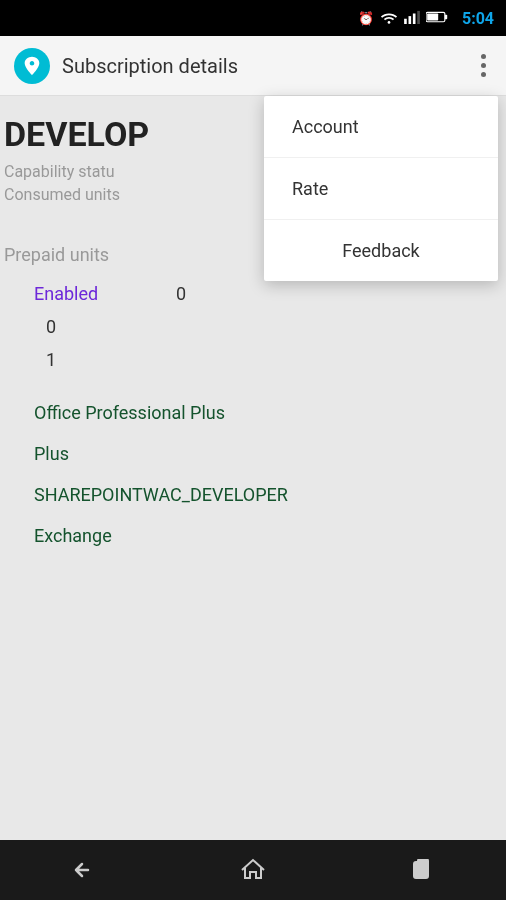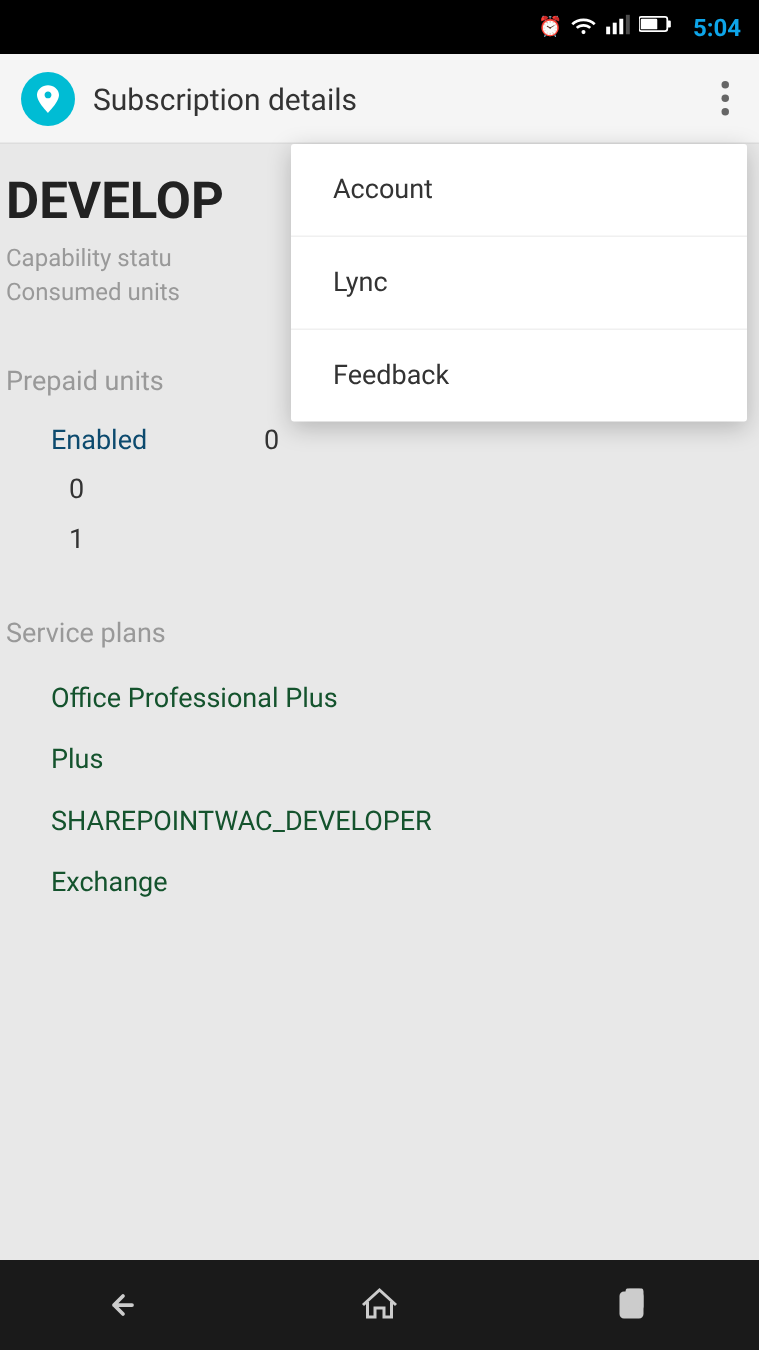--- a/index.html
+++ b/index.html
@@ -84,35 +84,36 @@
       height: 5px;
       border-radius: 50%;
       background: #666;
     }
 
     
     .dropdown-menu {
       position: absolute;
       top: 96px;
       right: 8px;
-      width: 304px;
+      width: 234px;
       background: #fff;
       box-shadow: 0 4px 16px rgba(0,0,0,0.22);
       z-index: 100;
       border-radius: 2px;
     }
     .dropdown-item {
       padding: 20px 28px;
       font-size: 18px;
       color: #333;
       cursor: pointer;
       border-bottom: 1px solid #f0f0f0;
     }
     .dropdown-item:last-child {
       border-bottom: none;
+      text-align: center;
     }
 
     
     .content {
       padding: 18px 4px;
       background: #e8e8e8;
     }
 
     .subscription-title {
       font-size: 34px;
@@ -138,21 +139,21 @@
       font-weight: 400;
     }
 
     .data-row {
       display: flex;
       align-items: center;
       padding: 6px 30px;
     }
     .data-label {
       font-size: 18px;
-      color: #0c4a6e;
+      color: #6d28d9;
       min-width: 130px;
     }
     .data-value {
       font-size: 18px;
       color: #333;
       margin-left: 12px;
     }
 
     .service-item {
       font-size: 18px;
@@ -227,21 +228,21 @@
   <span class="toolbar-title">Subscription details</span>
   <div class="toolbar-more">
     <span></span>
     <span></span>
     <span></span>
   </div>
 </div>
 
 <div class="dropdown-menu">
   <div class="dropdown-item">Account</div>
-  <div class="dropdown-item">Lync</div>
+  <div class="dropdown-item">Rate</div>
   <div class="dropdown-item">Feedback</div>
 </div>
 
 <div class="content">
   <div class="subscription-title">DEVELOP</div>
   <div class="capability-row">Capability statu</div>
   <div class="capability-row">Consumed units</div>
 
   <div class="section-divider"></div>
   <div class="section-title">Prepaid units</div>
@@ -251,21 +252,20 @@
     <span class="data-value">0</span>
   </div>
   <div class="data-row">
     <span class="data-value">0</span>
   </div>
   <div class="data-row">
     <span class="data-value">1</span>
   </div>
 
   <div class="section-divider"></div>
-  <div class="section-title">Service plans</div>
 
   <div class="service-item">Office Professional Plus</div>
   <div class="service-item">Plus</div>
   <div class="service-item">SHAREPOINTWAC_DEVELOPER</div>
   <div class="service-item">Exchange</div>
 </div>
 
 <div class="nav-bar">
   <div class="nav-btn">
     <svg width="28" height="22" viewBox="0 0 28 22">

